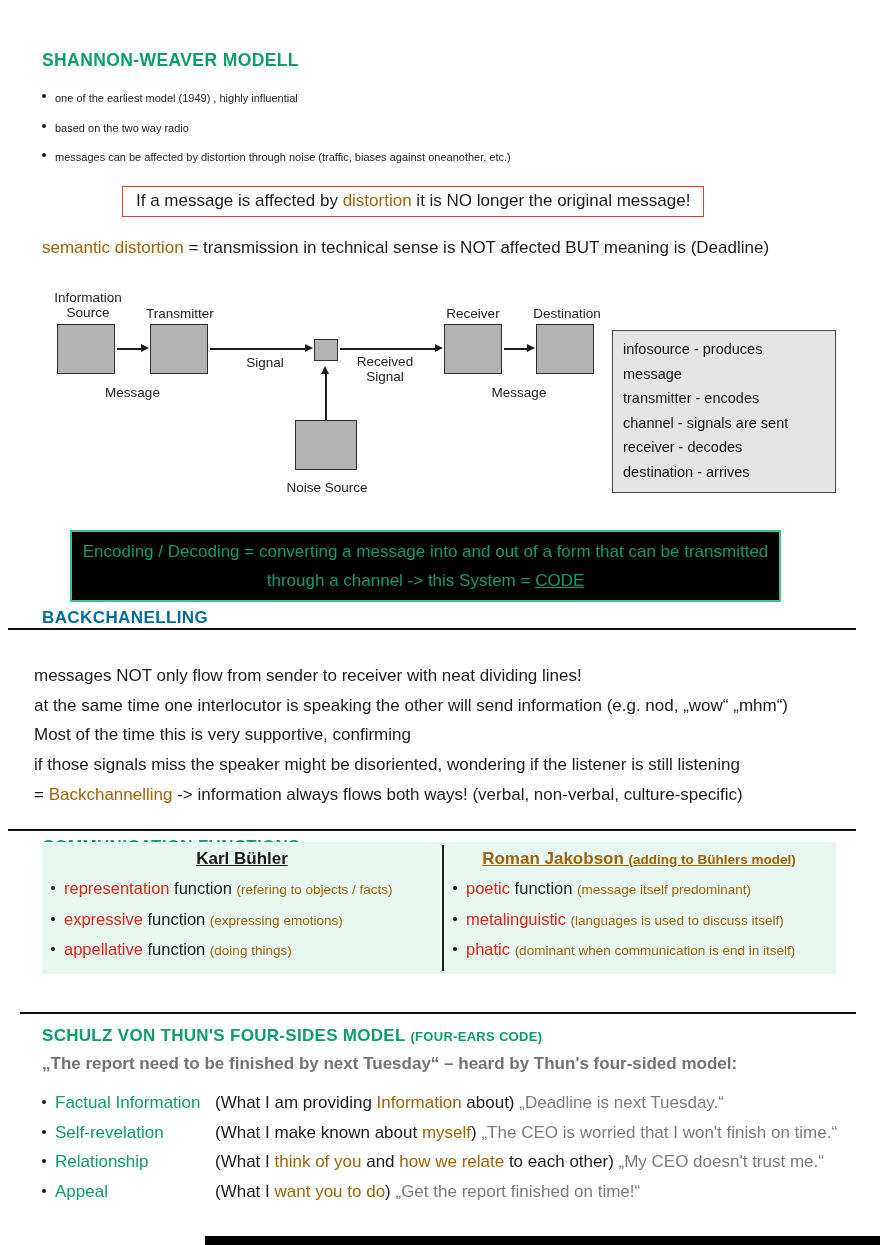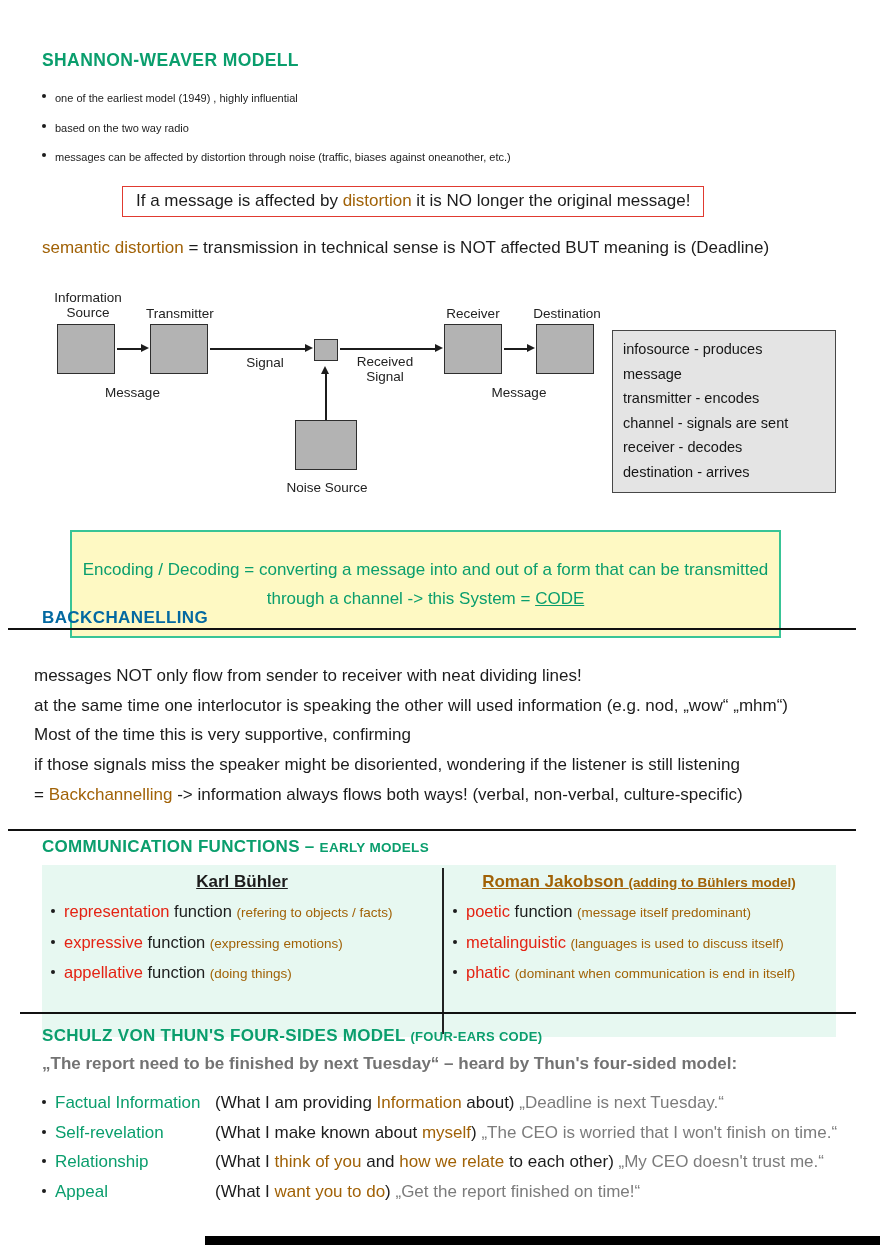--- a/index.html
+++ b/index.html
@@ -32,36 +32,36 @@
   .dg-box   { position:absolute; background:#b3b3b3; border:1.6px solid #2e2e2e; box-sizing:border-box; }
   .dg-line-h { position:absolute; height:1.6px; background:#1c1c1c; }
   .dg-line-v { position:absolute; width:1.6px; background:#1c1c1c; }
   .arrow-right { position:absolute; width:0; height:0; border-left:8px solid #1c1c1c; border-top:4.5px solid transparent; border-bottom:4.5px solid transparent; }
   .arrow-up { position:absolute; width:0; height:0; border-bottom:8px solid #1c1c1c; border-left:4.5px solid transparent; border-right:4.5px solid transparent; }
   .legend { position:absolute; left:612px; top:42px; width:224px; box-sizing:border-box;
             background:#e4e4e4; border:1.4px solid #474747; padding:6px 10px 8px; font-size:14.5px; line-height:24.5px; color:#161616; }
 
   
   .encoding-box { left:70px; top:530px; width:711px; box-sizing:border-box; border:2px solid #38c496;
-                  background:#fef9c3; color:#0a9e6d; text-align:center; font-size:17px; line-height:29px; padding:23px 8px; }
+                  background:#000000; color:#0a9e6d; text-align:center; font-size:17px; line-height:29px; padding:5px 8px; }
 
   
   .sep { position:absolute; height:1.6px; background:#111; }
   .sep1 { left:8px;  top:628px;  width:848px; }
   .sep2 { left:8px;  top:829px;  width:848px; }
   .sep3 { left:20px; top:1012px; width:836px; }
 
   
   .bc-heading { left:42px; top:608px; font-size:17px; font-weight:700; color:#0369a1; letter-spacing:.4px; }
   .bc-text { left:34px; top:661px; width:822px; font-size:17px; line-height:29.7px; }
 
   
   .fn-heading { left:42px; top:837px; font-size:17px; font-weight:700; color:#0a9e6d; letter-spacing:.3px; }
   .fn-heading .sub { font-size:13.5px; }
-  .fn-box { left:42px; top:865px; width:794px; height:172px; background:#e7f8f1; }
+  .fn-box { left:42px; top:842px; width:794px; height:132px; background:#e7f8f1; }
   .fn-divider { position:absolute; left:400px; top:3px; bottom:3px; width:1.6px; background:#222; }
   .fn-col { position:absolute; top:7px; }
   .fn-col-left  { left:0;    width:400px; }
   .fn-col-right { left:402px; width:390px; }
   .fn-header { text-align:center; font-size:17px; font-weight:600; margin-bottom:5px; }
   .fn-header .hline { text-decoration:underline; }
   .fn-header .sub { font-size:13.5px; }
   .fn-item { font-size:16.5px; line-height:29.5px; padding-left:9px; white-space:nowrap; }
   .fn-item .note { font-size:13.5px; color:#a16207; }
 
@@ -144,21 +144,21 @@
   <div class="abs encoding-box">
     <div>Encoding / Decoding = converting a message into and out of a form that can be transmitted</div>
     <div><span>through a channel -&gt; this System = </span><span class="u">CODE</span></div>
   </div>
 
   <div class="sep sep1"></div>
 
   <div class="abs bc-heading">BACKCHANELLING</div>
   <div class="abs bc-text">
     <div>messages NOT only flow from sender to receiver with neat dividing lines!</div>
-    <div>at the same time one interlocutor is speaking the other will used information (e.g. nod, „wow“ „mhm“)</div>
+    <div>at the same time one interlocutor is speaking the other will send information (e.g. nod, „wow“ „mhm“)</div>
     <div>Most of the time this is very supportive, confirming</div>
     <div>if those signals miss the speaker might be disoriented, wondering if the listener is still listening</div>
     <div><span>= </span><span class="green">Backchannelling</span><span> -&gt; information always flows both ways! (verbal, non-verbal, culture-specific)</span></div>
   </div>
 
   <div class="sep sep2"></div>
 
   <div class="abs fn-heading">
     <span>COMMUNICATION FUNCTIONS – </span><span class="sub">EARLY MODELS</span>
   </div>

